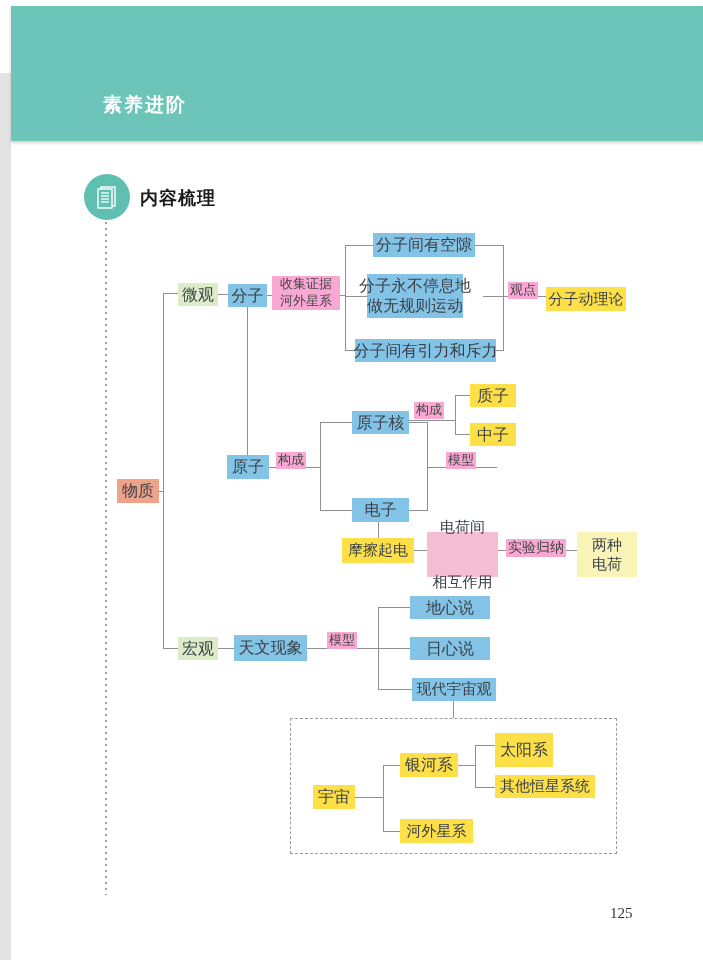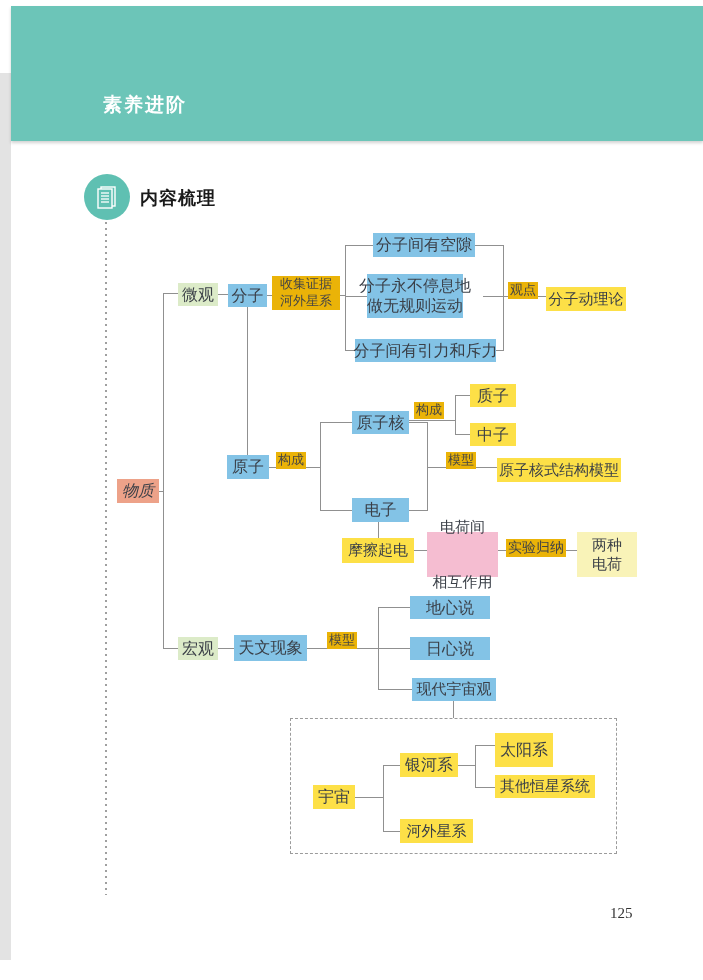--- a/index.html
+++ b/index.html
@@ -14,26 +14,26 @@
         background:#5fc0b2;display:flex;align-items:center;justify-content:center;}
   .sec-title{position:absolute;left:140px;top:186px;font-size:18px;font-weight:bold;color:#1a1a1a;
         font-family:"Liberation Sans","DejaVu Sans",sans-serif;letter-spacing:1px;}
   .dotline{position:absolute;left:105px;top:222px;width:2px;height:673px;
         background-image:repeating-linear-gradient(to bottom,#9f9f9f 0 2px,transparent 2px 6px);}
   .hline,.vline{position:absolute;background:#909090;}
   .node{position:absolute;display:flex;flex-direction:column;align-items:center;justify-content:center;
         font-size:16px;color:#3a3f47;line-height:1.25;text-align:center;white-space:nowrap;}
   .blue{background:#83c3e6;}
   .green{background:#dcebc8;}
-  .salmon{background:#eda289;font-style:italic;}
+  .salmon{background:#eda289;}
   .lav{background:#fde047;}
   .pink{background:#f5bdd1;gap:36px;}
   .yellow{background:#f9f3b8;}
   .f15{font-size:15px;}
-  .lbl{position:absolute;font-size:13px;color:#454545;background:#eab308;line-height:1.3;
+  .lbl{position:absolute;font-size:13px;color:#454545;background:#f9a8d4;line-height:1.3;
         text-align:center;white-space:nowrap;padding:0 2px;}
   .dashed-box{position:absolute;left:290px;top:718px;width:325px;height:134px;
         border:1px dashed #9b9b9b;}
   .page-num{position:absolute;left:610px;top:905px;font-size:15px;color:#333333;}
 </style>
 </head>
 <body>
 
 <div class="page">
 
@@ -116,21 +116,20 @@
   <div class="node blue" style="left:367px;top:274px;width:96px;height:44px">
     <span>分子永不停息地</span>
     <span>做无规则运动</span>
   </div>
   <div class="node blue" style="left:355px;top:339px;width:141px;height:23px">分子间有引力和斥力</div>
   <div class="node lav f15" style="left:546px;top:287px;width:80px;height:24px">分子动理论</div>
   <div class="node blue" style="left:227px;top:455px;width:42px;height:24px">原子</div>
   <div class="node blue" style="left:352px;top:411px;width:57px;height:23px">原子核</div>
   <div class="node lav" style="left:470px;top:384px;width:46px;height:23px">质子</div>
   <div class="node lav" style="left:470px;top:423px;width:46px;height:23px">中子</div>
-  <div class="node lav f15" style="left:497px;top:458px;width:124px;height:24px">原子核式结构模型</div>
   <div class="node blue" style="left:352px;top:498px;width:57px;height:24px">电子</div>
   <div class="node lav f15" style="left:342px;top:538px;width:72px;height:25px">摩擦起电</div>
   <div class="node pink f15" style="left:427px;top:532px;width:71px;height:45px">
     <span>电荷间</span>
     <span>相互作用</span>
   </div>
   <div class="node yellow f15" style="left:577px;top:532px;width:60px;height:45px">
     <span>两种</span>
     <span>电荷</span>
   </div>

